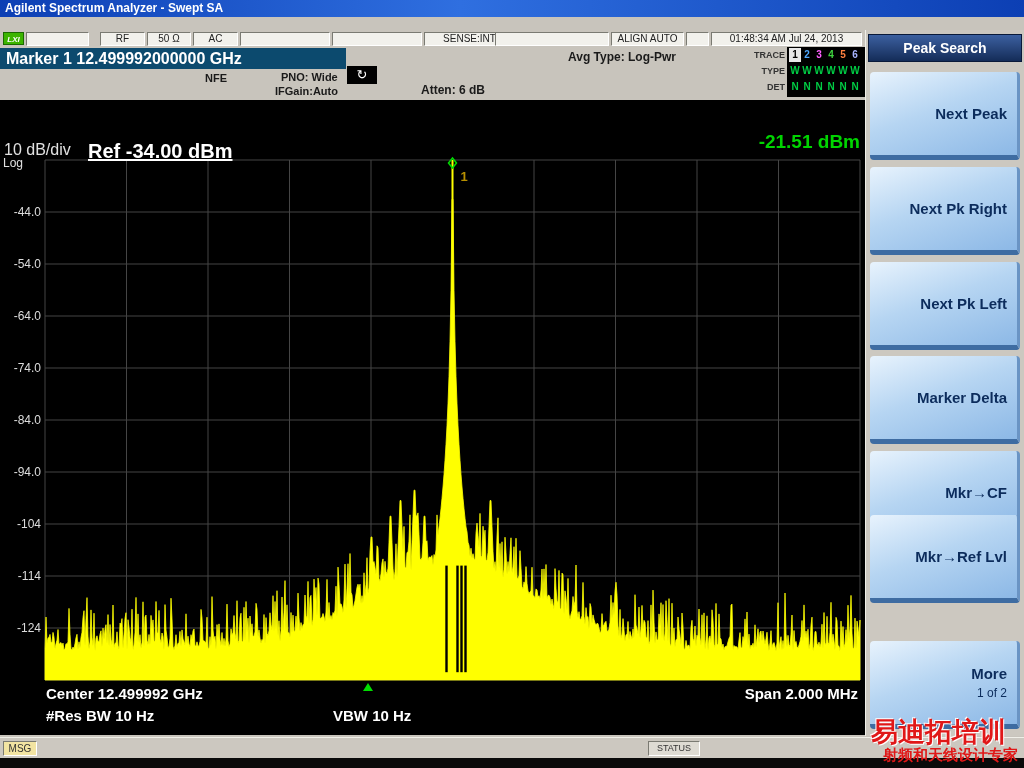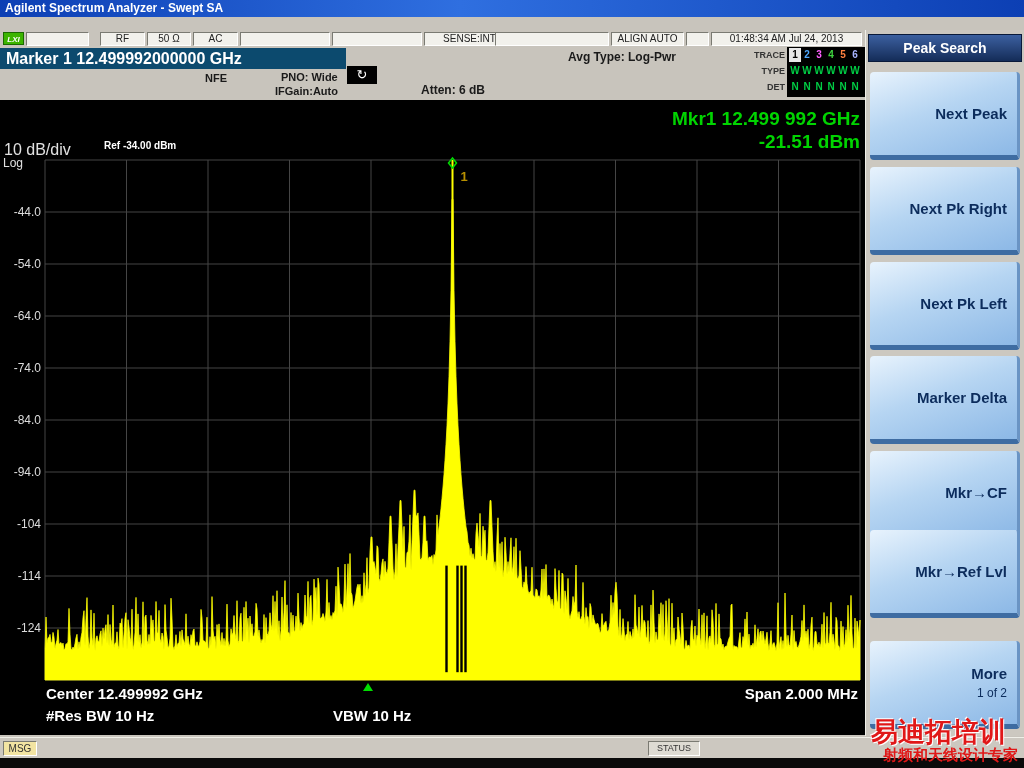--- a/index.html
+++ b/index.html
@@ -124,21 +124,21 @@
   </div>
 
 <div class="sidebar" id="sidebar">
   <div class="skey-header">Peak Search</div>
   <div id="softkeys">
       <div class="skey" style="top: 42px;">Next Peak</div>
       <div class="skey" style="top: 136.8px;">Next Pk Right</div>
       <div class="skey" style="top: 231.6px;">Next Pk Left</div>
       <div class="skey" style="top: 326.4px;">Marker Delta</div>
       <div class="skey" style="top: 421.2px;">Mkr→CF</div>
-      <div class="skey" style="top: 500px;">Mkr→Ref Lvl</div>
+      <div class="skey" style="top: 485px;">Mkr→Ref Lvl</div>
       <div class="skey two" style="top: 610.8px;">
         <div>More</div>
         <div class="sub">1 of 2</div>
       </div>
     </div>
 </div>
 
 <div class="screen">
   <svg id="spectrum-svg" width="865" height="635">
       <line x1="45" y1="60" x2="45" y2="580" stroke="#454545" stroke-width="1"></line>
@@ -167,26 +167,25 @@
       <rect x="445.3" y="465.6" width="2.4" height="106.60000000000002" fill="#000"></rect>
       <rect x="456.3" y="465.6" width="2.4" height="106.60000000000002" fill="#000"></rect>
       <rect x="460.3" y="465.6" width="2.4" height="106.60000000000002" fill="#000"></rect>
       <rect x="464.3" y="465.6" width="2.4" height="106.60000000000002" fill="#000"></rect>
       <line x1="452.5" y1="60" x2="452.5" y2="455.2" stroke="#ffff00" stroke-width="2"></line>
       <polygon points="452.5,58 456.5,63 452.5,68 448.5,63" fill="none" stroke="#00dd00" stroke-width="1.5"></polygon>
       <text x="460.5" y="81" fill="#b89000" font-size="13" font-weight="bold">1</text>
       <polygon points="368,583 363,591 373,591" fill="#00dd00"></polygon>
     </svg>
 
-  <div class="ovl readout" style="right:5px;top:8px;">Mkr1 12.499 992 GHz</div>
   <div class="ovl readout" style="right:5px;top:31px;">-21.51 dBm</div>
 
   <div class="ovl gtxt" style="left:4px;top:41px;font-size:16px;">10 dB/div</div>
   <div class="ovl gtxt" style="left:3px;top:56px;font-size:12px;">Log</div>
-  <div class="ovl wtxt" style="left:104px;top:40px;font-size:10px;">Ref -34.00 dBm</div>
+  <div class="ovl wtxt" style="left:88px;top:40px;font-size:20px;text-decoration:underline;">Ref -34.00 dBm</div>
 
   <div id="ylabels">
       <div class="ylab" style="top: 105px;">-44.0</div>
       <div class="ylab" style="top: 157px;">-54.0</div>
       <div class="ylab" style="top: 209px;">-64.0</div>
       <div class="ylab" style="top: 261px;">-74.0</div>
       <div class="ylab" style="top: 313px;">-84.0</div>
       <div class="ylab" style="top: 365px;">-94.0</div>
       <div class="ylab" style="top: 417px;">-104</div>
       <div class="ylab" style="top: 469px;">-114</div>

